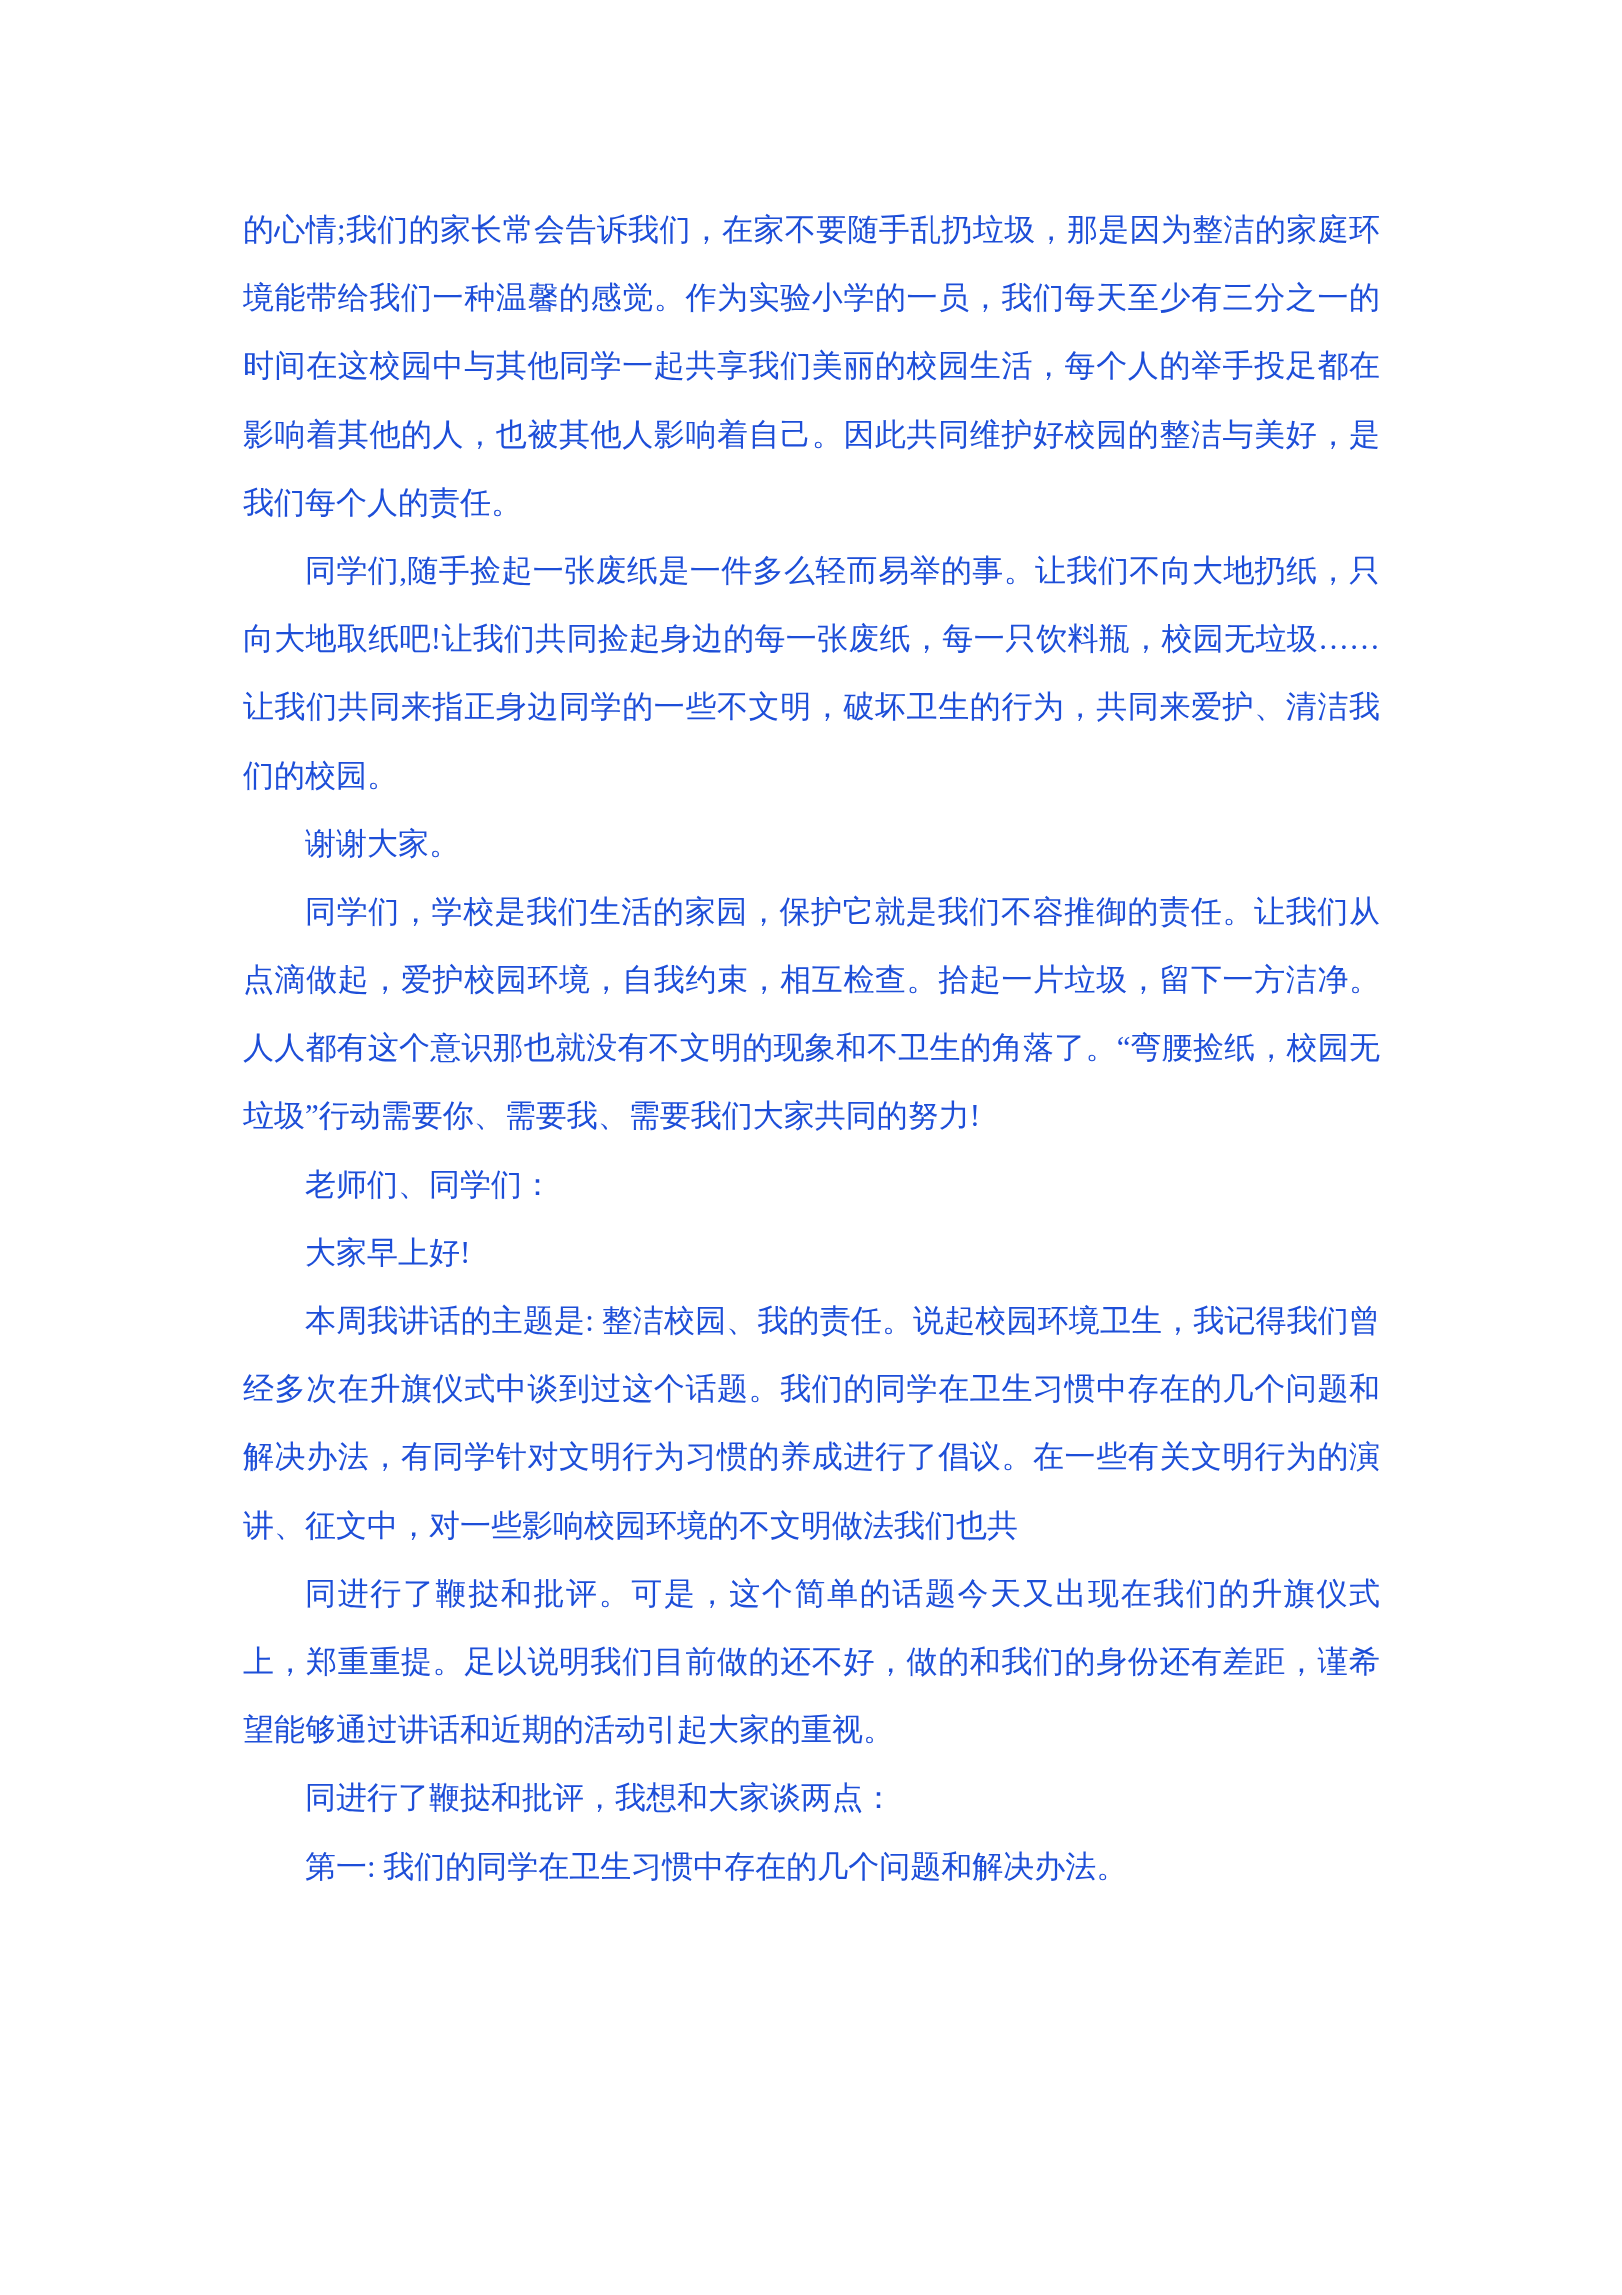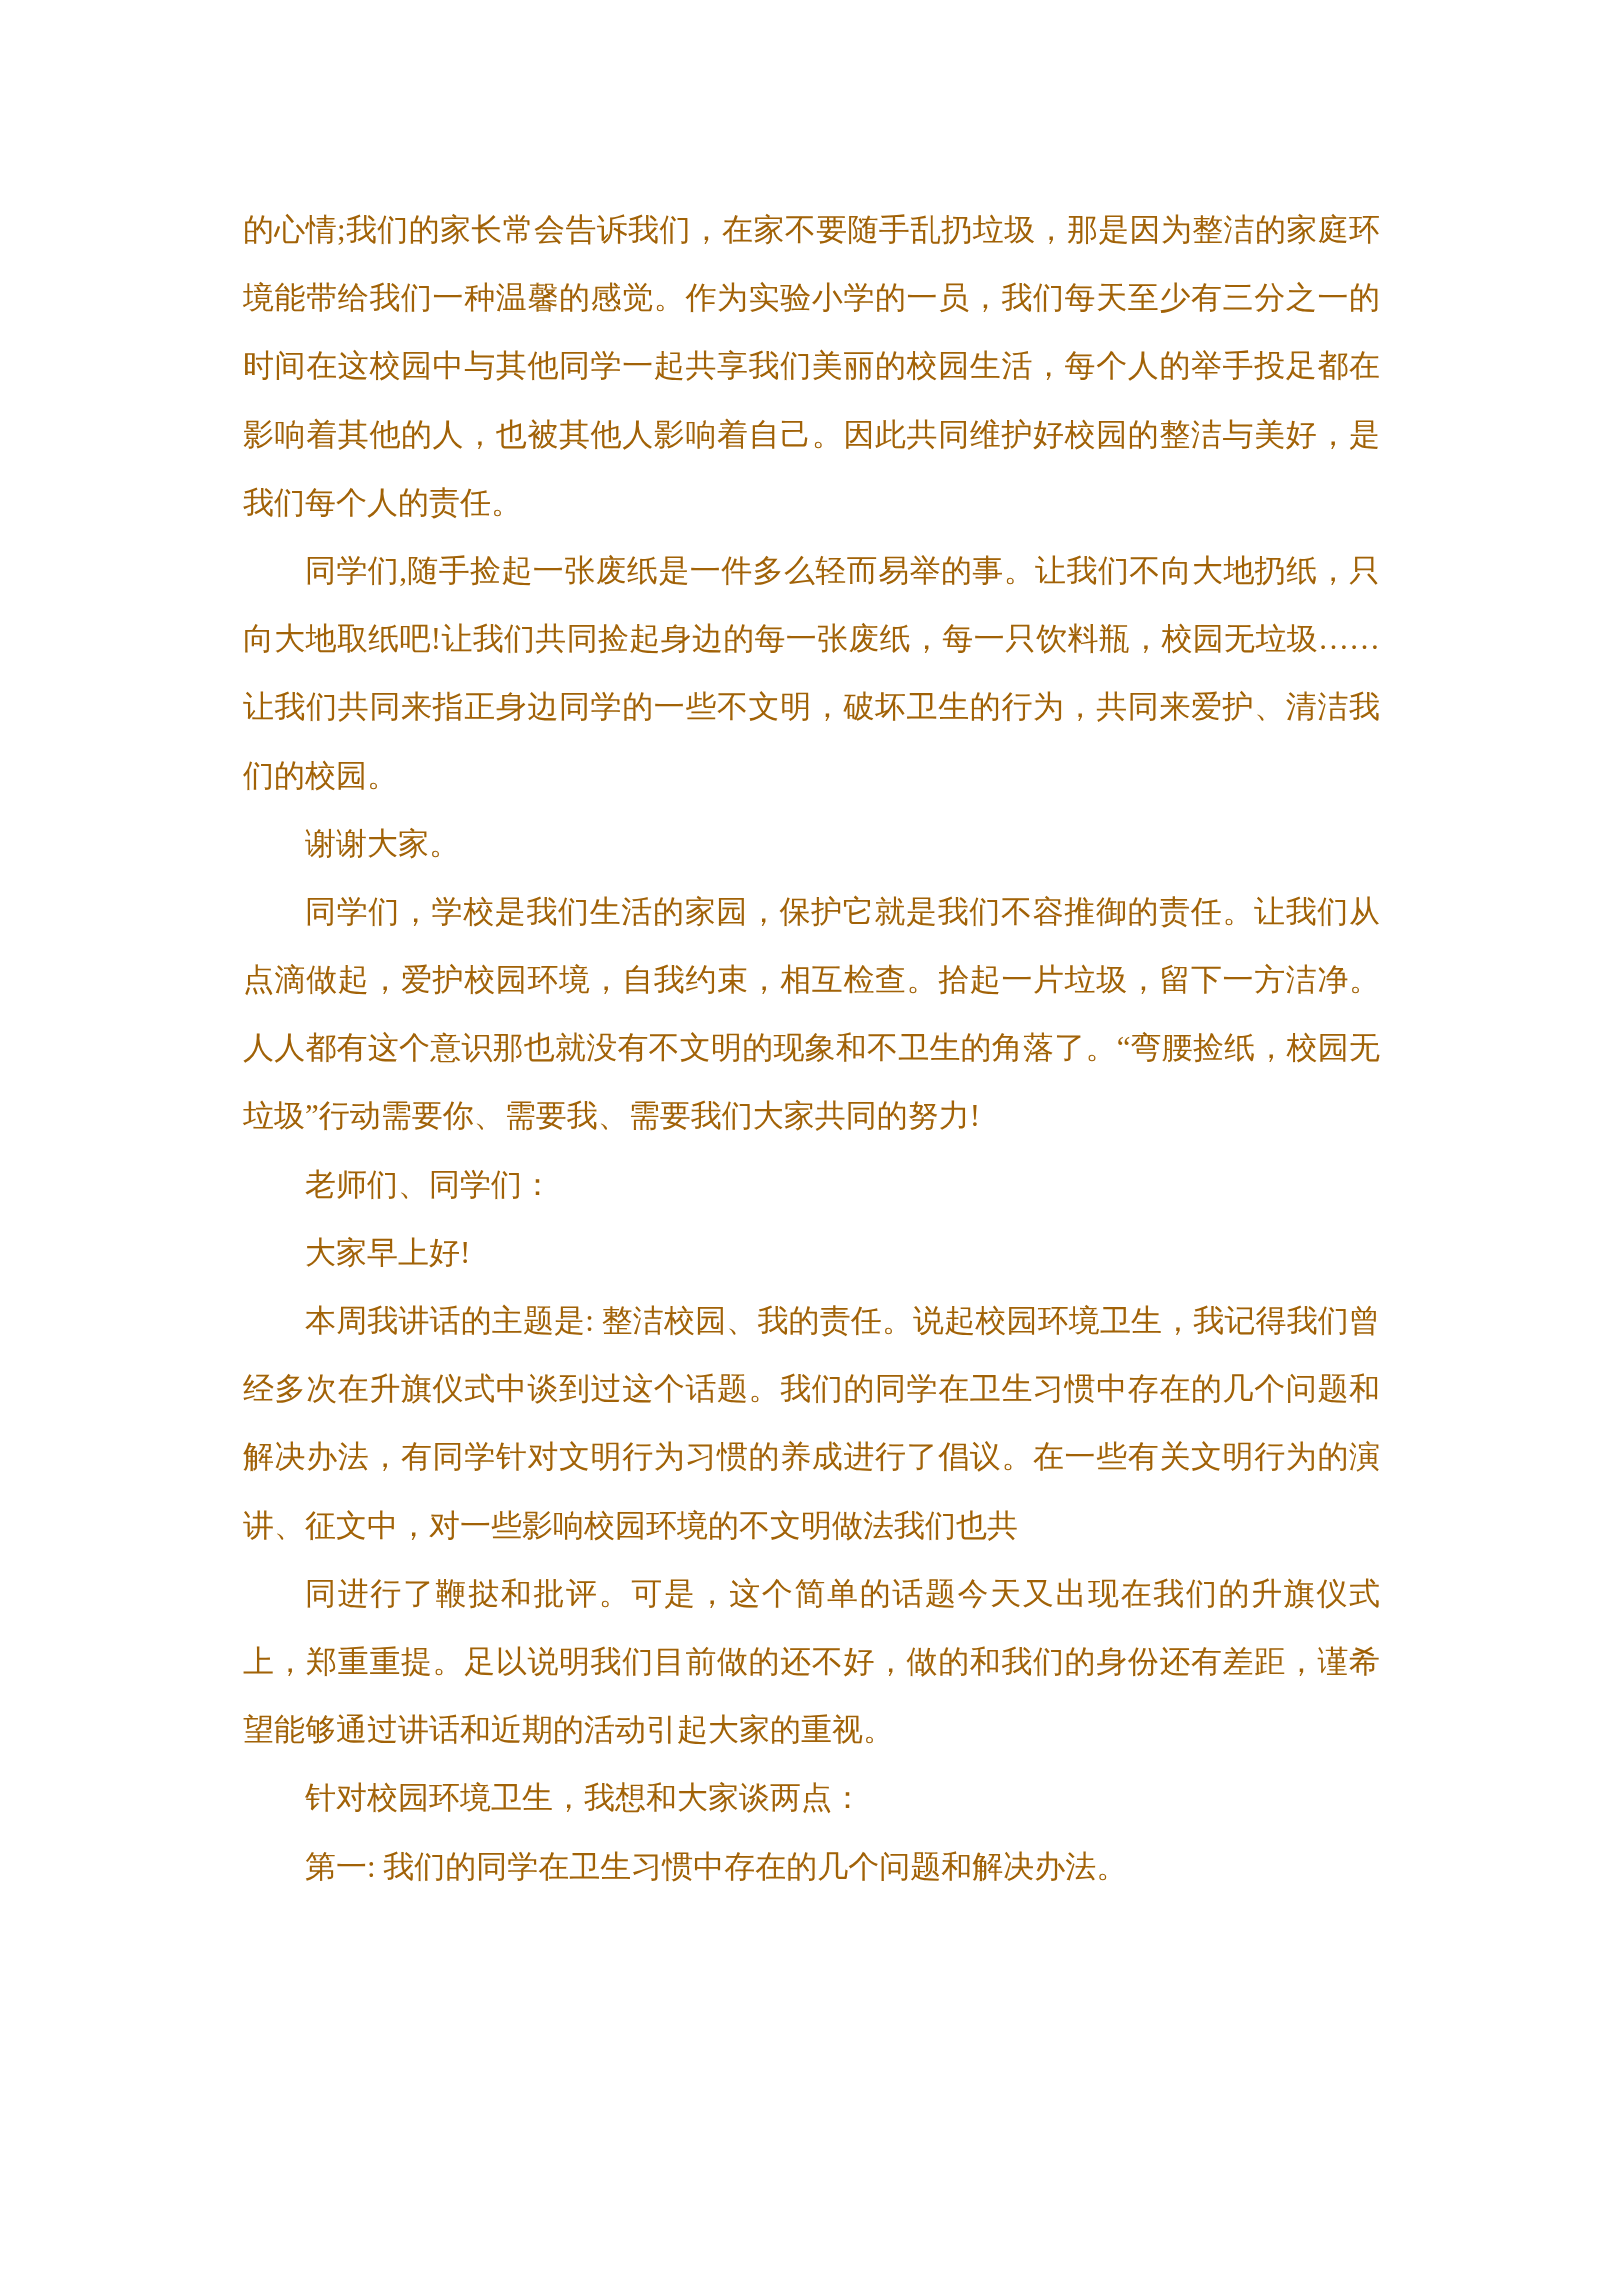--- a/index.html
+++ b/index.html
@@ -11,21 +11,21 @@
     position: relative;
     width: 1623px;
     height: 2295px;
     margin: 0 auto;
     background: #ffffff;
     box-sizing: border-box;
     padding: 196px 243px 131px 243px;
     font-family: "Liberation Serif", "DejaVu Serif", serif;
     font-size: 31px;
     line-height: 2.2;
-    color: #a16207;
+    color: #1d4ed8;
     overflow: hidden;
   }
   .doc-body p {
     margin: 0;
     padding: 0;
     text-align: justify;
     text-indent: 2em;
     word-break: break-all;
   }
   .doc-body p.no-indent {
@@ -38,17 +38,17 @@
 <div class="page">
   <div class="doc-body">
     <p class="no-indent">的心情;我们的家长常会告诉我们，在家不要随手乱扔垃圾，那是因为整洁的家庭环境能带给我们一种温馨的感觉。作为实验小学的一员，我们每天至少有三分之一的时间在这校园中与其他同学一起共享我们美丽的校园生活，每个人的举手投足都在影响着其他的人，也被其他人影响着自己。因此共同维护好校园的整洁与美好，是我们每个人的责任。</p>
     <p>同学们,随手捡起一张废纸是一件多么轻而易举的事。让我们不向大地扔纸，只向大地取纸吧!让我们共同捡起身边的每一张废纸，每一只饮料瓶，校园无垃圾……让我们共同来指正身边同学的一些不文明，破坏卫生的行为，共同来爱护、清洁我们的校园。</p>
     <p>谢谢大家。</p>
     <p>同学们，学校是我们生活的家园，保护它就是我们不容推御的责任。让我们从点滴做起，爱护校园环境，自我约束，相互检查。拾起一片垃圾，留下一方洁净。人人都有这个意识那也就没有不文明的现象和不卫生的角落了。“弯腰捡纸，校园无垃圾”行动需要你、需要我、需要我们大家共同的努力!</p>
     <p>老师们、同学们：</p>
     <p>大家早上好!</p>
     <p>本周我讲话的主题是: 整洁校园、我的责任。说起校园环境卫生，我记得我们曾经多次在升旗仪式中谈到过这个话题。我们的同学在卫生习惯中存在的几个问题和解决办法，有同学针对文明行为习惯的养成进行了倡议。在一些有关文明行为的演讲、征文中，对一些影响校园环境的不文明做法我们也共</p>
     <p>同进行了鞭挞和批评。可是，这个简单的话题今天又出现在我们的升旗仪式上，郑重重提。足以说明我们目前做的还不好，做的和我们的身份还有差距，谨希望能够通过讲话和近期的活动引起大家的重视。</p>
-    <p>针对校园环境卫生，我想和大家谈两点：</p>
+    <p>同进行了鞭挞和批评，我想和大家谈两点：</p>
     <p>第一: 我们的同学在卫生习惯中存在的几个问题和解决办法。</p>
   </div>
 </div>
 
 
 </body></html>

